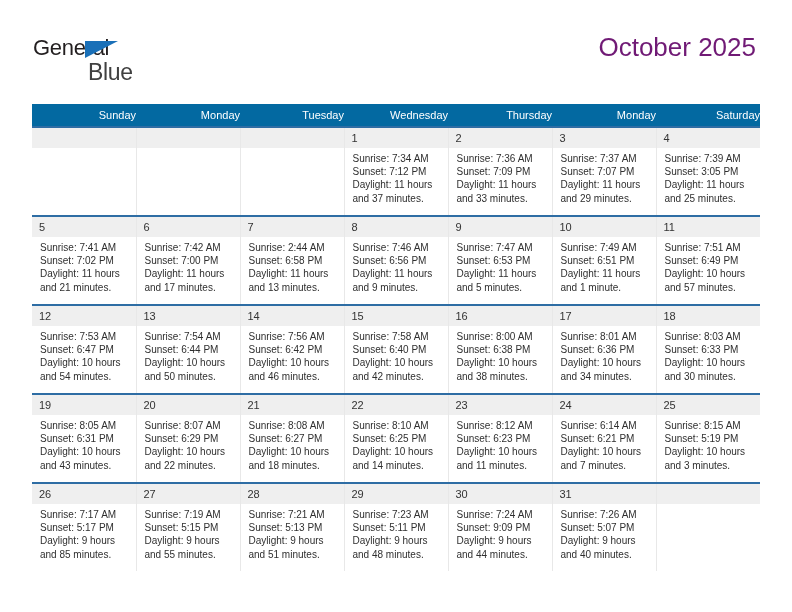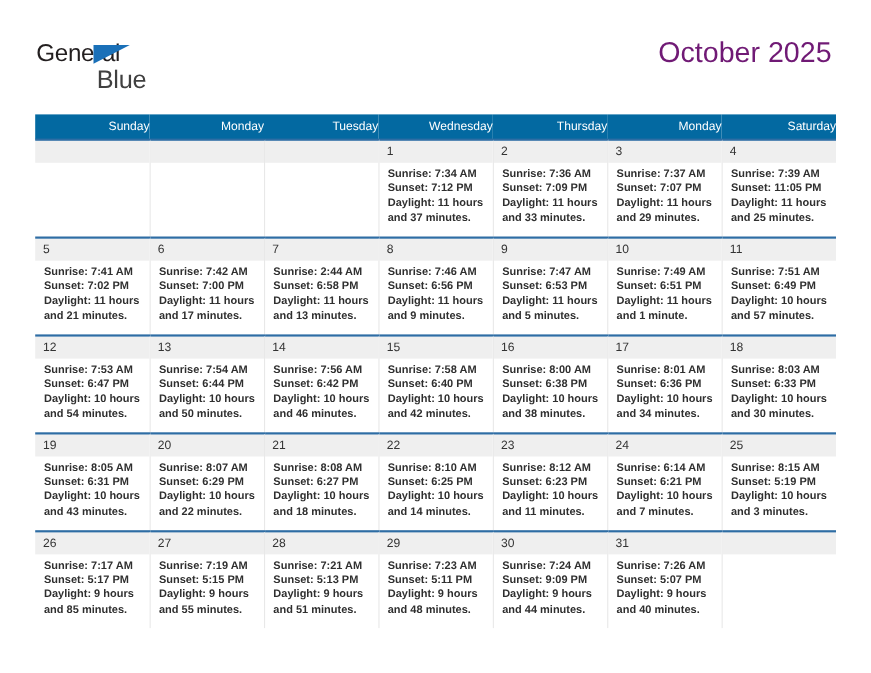--- a/index.html
+++ b/index.html
@@ -127,21 +127,20 @@
     color: #333333;
     padding: 4px 0 4px 7px;
     line-height: 12px;
     min-height: 12px;
   }
   .dayinfo {
     padding: 4px 6px 0 8px;
     font-size: 10px;
     line-height: 13.2px;
     color: #2f2f2f;
-    font-weight: bold;
   }
   .dayinfo div {
     white-space: nowrap;
   }
   td.empty .daynum {
     background: #efefef;
   }
 </style>
 </head>
 <body>
@@ -211,21 +210,21 @@
               <div>Sunrise: 7:37 AM</div>
               <div>Sunset: 7:07 PM</div>
               <div>Daylight: 11 hours</div>
               <div>and 29 minutes.</div>
             </div>
           </td>
           <td class="day-cell">
             <span class="daynum">4</span>
             <div class="dayinfo">
               <div>Sunrise: 7:39 AM</div>
-              <div>Sunset: 11:05 PM</div>
+              <div>Sunset: 3:05 PM</div>
               <div>Daylight: 11 hours</div>
               <div>and 25 minutes.</div>
             </div>
           </td>
         </tr>
         <tr>
           <td class="day-cell">
             <span class="daynum">5</span>
             <div class="dayinfo">
               <div>Sunrise: 7:41 AM</div>

